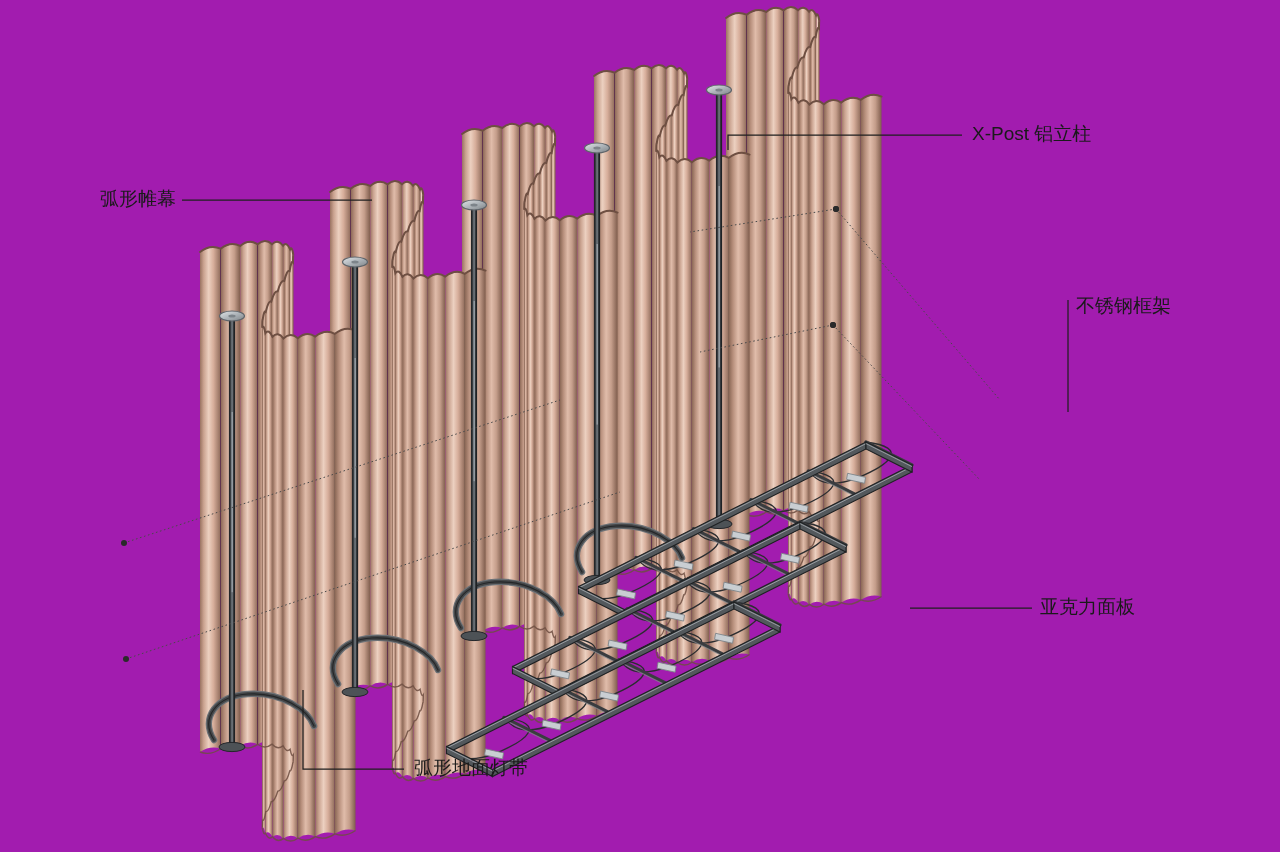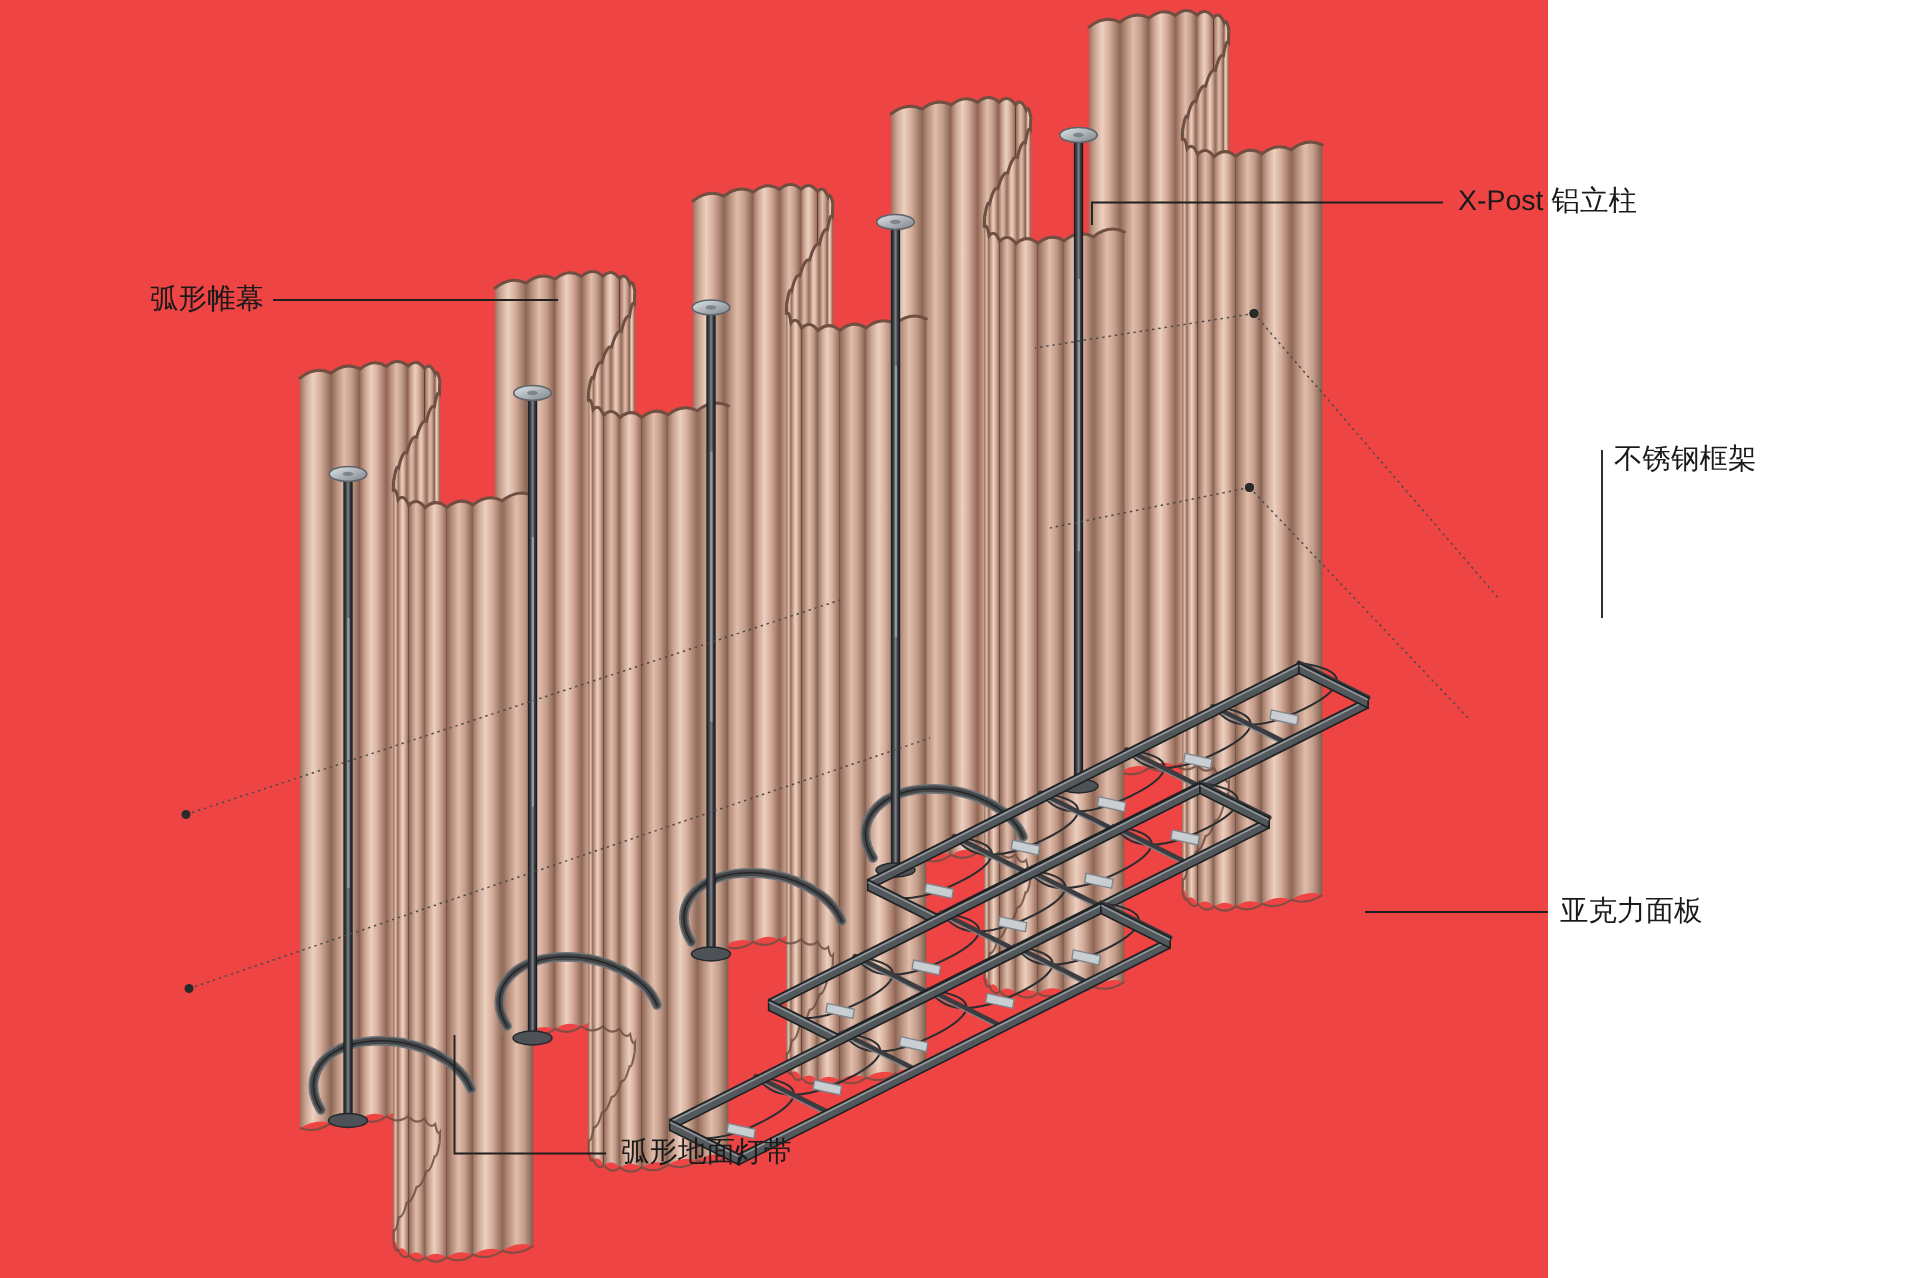--- a/index.html
+++ b/index.html
@@ -1,21 +1,21 @@
 <!DOCTYPE html>
 <html><head>
 <meta charset="utf-8">
 <title>Exhibition Assembly Diagram</title>
 <style>
   html,body{margin:0;padding:0;background:#ffffff;}
   body{
     width:1280px;height:852px;overflow:hidden;position:relative;
     font-family:"Liberation Sans","DejaVu Sans",sans-serif;
   }
-  #stage{position:absolute;inset:0;width:1032px;height:852px;background:#ef4444;}
+  #stage{position:absolute;inset:0;width:1280px;height:852px;background:#a21caf;}
   svg.layer{position:absolute;left:0;top:0;width:1280px;height:852px;}
   .anno-text{
     font-family:"Liberation Sans","DejaVu Sans",sans-serif;
     font-size:19px; fill:#1a1a1a; dominant-baseline:middle;
   }
   .anno-text.lt{text-anchor:end;}
   .leader{stroke:#1f1f1f;stroke-width:1.25;fill:none;}
   .dotleader{stroke:#4a4a4a;stroke-width:1;fill:none;stroke-dasharray:1.6 2.6;}
   .dotcap{fill:#2a2a2a;}
 </style>

